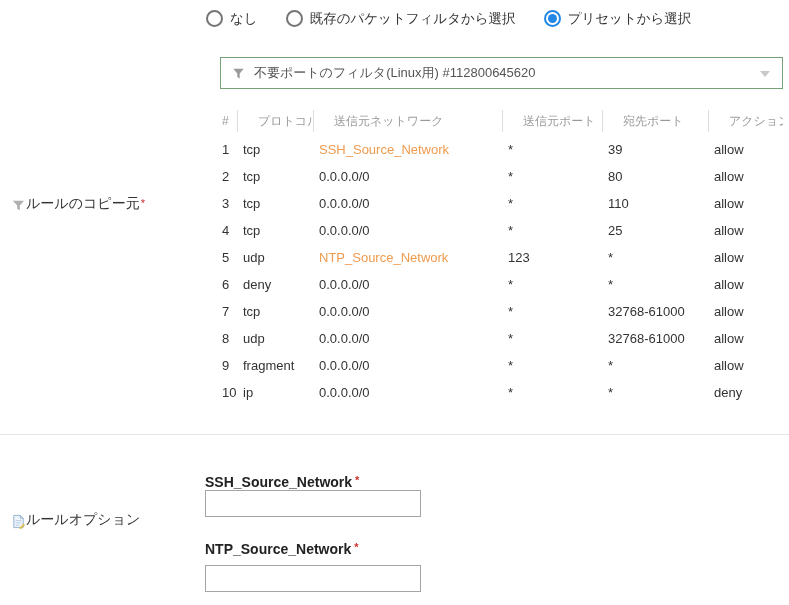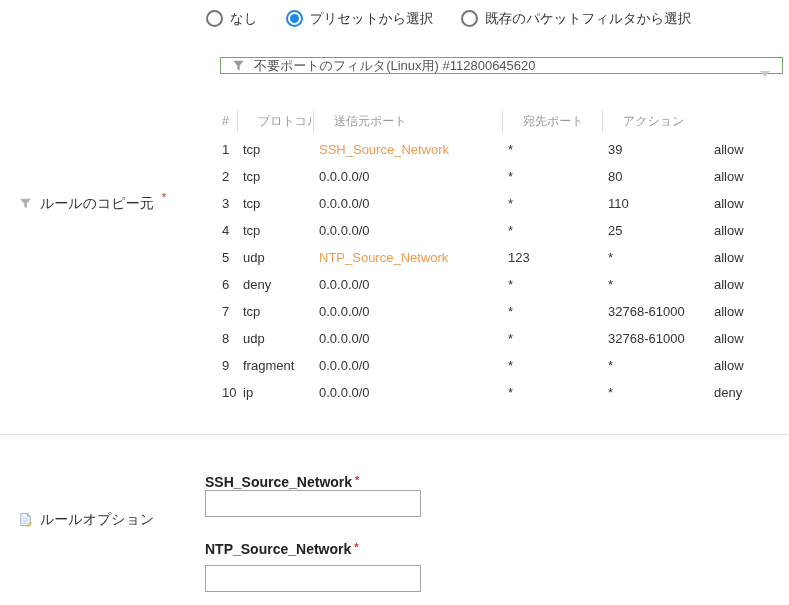--- a/index.html
+++ b/index.html
@@ -18,21 +18,21 @@
   .radio-row{position:absolute;left:206px;top:10px;display:flex;align-items:center;gap:28px;}
   .radio-opt{display:flex;align-items:center;gap:7px;cursor:pointer;}
   .radio{width:17px;height:17px;border-radius:50%;border:2px solid #757575;background:#fff;
          display:flex;align-items:center;justify-content:center;flex:0 0 auto;}
   .radio .dot{width:9px;height:9px;border-radius:50%;background:transparent;}
   .radio-opt.checked .radio{border-color:var(--accent-blue);}
   .radio-opt.checked .radio .dot{background:var(--accent-blue);}
   .radio-label{font-size:13.5px;color:#333;line-height:17px;}
 
   
-  .select{position:absolute;left:220px;top:57px;width:563px;height:17px;background:#fff;
+  .select{position:absolute;left:220px;top:57px;width:563px;height:32px;background:#fff;
           border:1px solid var(--select-border-green);display:flex;align-items:center;
           padding:0 42px 0 9px;cursor:pointer;}
   .funnel{display:flex;align-items:center;margin-right:8px;}
   .select-text{font-size:13px;color:#555;white-space:nowrap;overflow:hidden;}
   .chev{position:absolute;right:12px;top:13px;width:0;height:0;
         border-left:5px solid transparent;border-right:5px solid transparent;
         border-top:6px solid #c9c9c9;}
 
   
   .rule-table{position:absolute;left:220px;top:106px;width:563px;}
@@ -41,21 +41,21 @@
   .th{padding-left:20px;height:22px;line-height:22px;white-space:nowrap;overflow:hidden;}
   .th + .th{border-left:1px solid #ddd;}
   .th:first-child{padding-left:2px;}
   .tr{display:grid;grid-template-columns:var(--cols);height:27px;align-items:center;
       font-size:13px;color:#333;}
   .td{padding-left:6px;white-space:nowrap;overflow:hidden;}
   .td:first-child{padding-left:2px;}
   .td.hl{color:var(--highlight-orange);}
 
   
-  .side-label{position:absolute;left:17px;display:flex;align-items:flex-start;gap:7px;
+  .side-label{position:absolute;left:10px;display:flex;align-items:flex-end;gap:0;
               font-size:14px;color:#333;}
   .side-label .req{font-size:11px;color:var(--required-red);position:relative;top:-4px;margin-left:1px;}
   .icon16{width:16px;height:16px;display:flex;align-items:center;justify-content:center;flex:0 0 auto;}
 
   
   .divider{position:absolute;left:0;top:434px;width:789px;border-top:1px solid #e4e4e4;}
 
   
   .field-label{position:absolute;left:205px;font-size:14px;font-weight:bold;color:#222;white-space:nowrap;}
   .field-label .req{font-size:11px;font-weight:bold;color:var(--required-red);position:relative;top:-3px;margin-left:3px;}
@@ -67,48 +67,49 @@
 
 <div class="page">
 
   <div class="radio-row">
     <label class="radio-opt">
       <span class="radio">
           <span class="dot"></span>
         </span>
       <span class="radio-label">なし</span>
     </label>
+    <label class="radio-opt">
+      <span class="radio">
+          <span class="dot"></span>
+        </span>
+      <span class="radio-label">既存のパケットフィルタから選択</span>
+    </label>
     <label class="radio-opt checked">
       <span class="radio">
           <span class="dot"></span>
         </span>
       <span class="radio-label">プリセットから選択</span>
-    </label>
-    <label class="radio-opt">
-      <span class="radio">
-          <span class="dot"></span>
-        </span>
-      <span class="radio-label">既存のパケットフィルタから選択</span>
     </label>
   </div>
 
   <div class="select">
     <span class="funnel icon16">
       <svg width="13" height="13" viewBox="0 0 16 16">
           <path d="M1.5 2h13l-5 6v6l-3-1.7V8z" fill="#9a9a9a"></path>
         </svg>
     </span>
     <span class="select-text">不要ポートのフィルタ(Linux用) #112800645620</span>
     <span class="chev"></span>
   </div>
 
   <div class="rule-table">
     <div class="thead">
       <div class="th">#</div>
       <div class="th">プロトコル</div>
+      <div class="th">送信元ネットワーク</div>
       <div class="th">送信元ポート</div>
       <div class="th">宛先ポート</div>
       <div class="th">アクション</div>
     </div>
     <div id="rule-table-body">
         <div class="tr">
         <div class="td">1</div>
         <div class="td">tcp</div>
         <div class="td hl">SSH_Source_Network</div>
         <div class="td">*</div>

